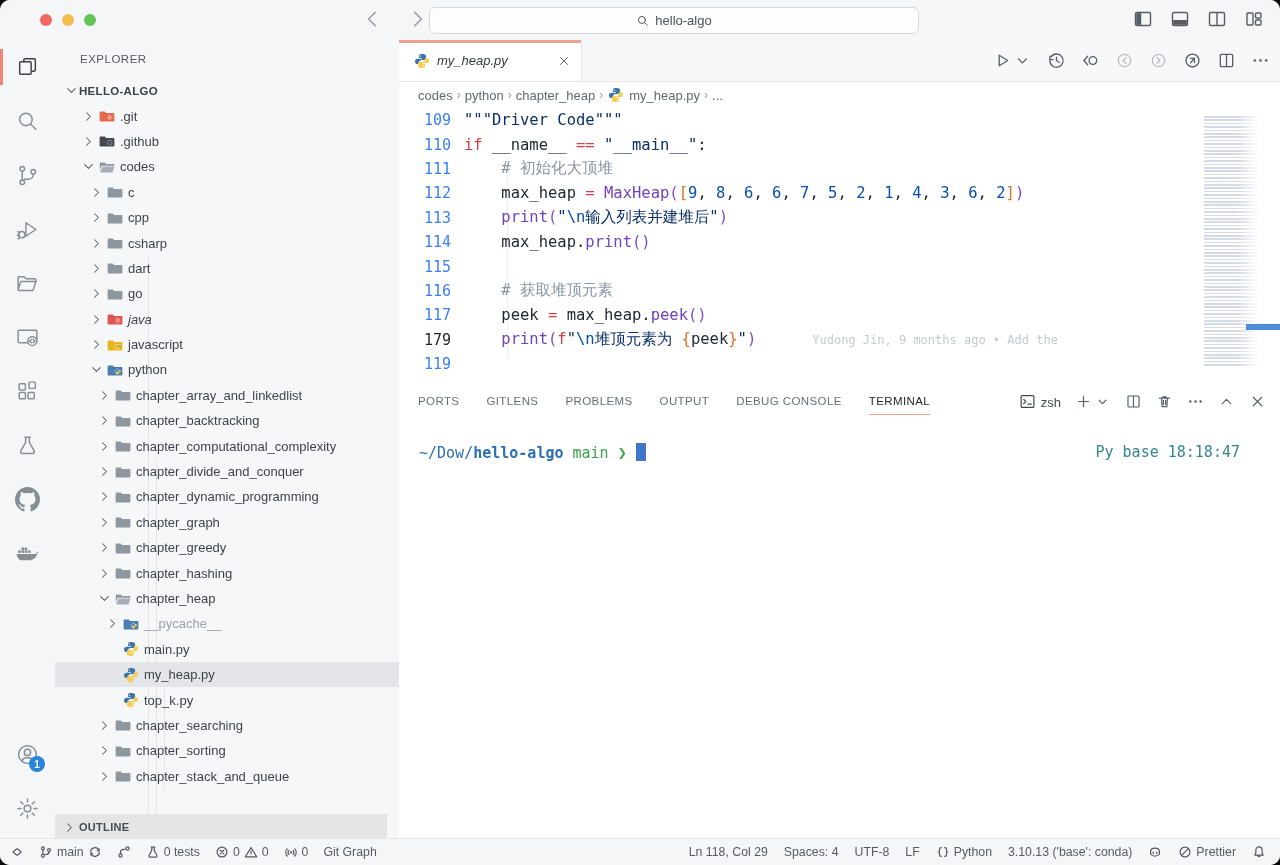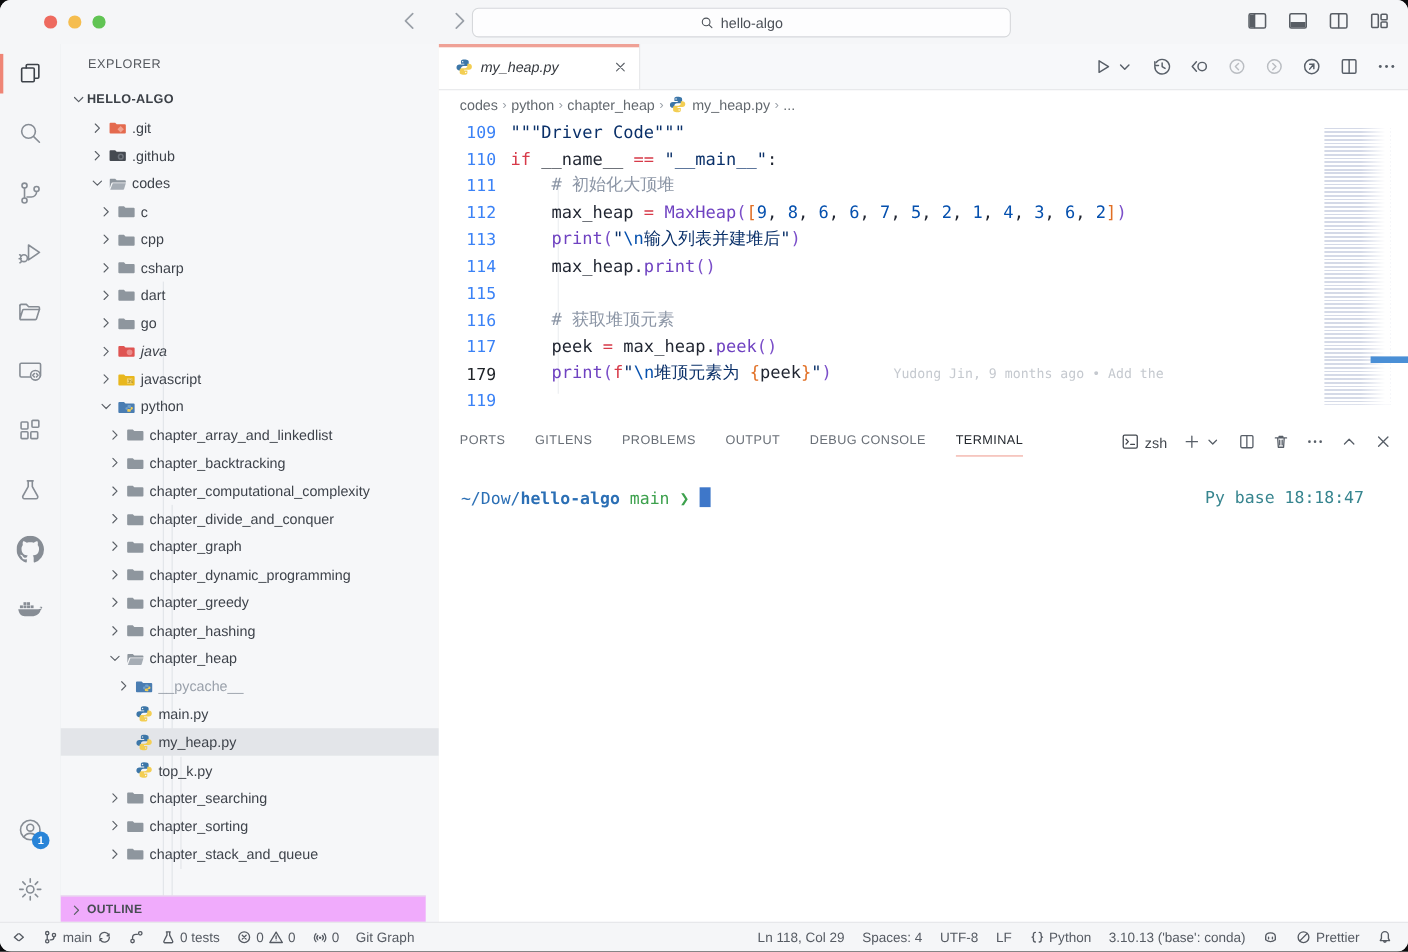--- a/index.html
+++ b/index.html
@@ -38,21 +38,21 @@
   .trow.selected{background:#e3e5e9;}
   .trow.muted .tlabel{color:#9aa1ab;}
   .trow.rootrow .tlabel{font-weight:bold;font-size:11.5px;letter-spacing:.3px;color:#3b4047;}
   .tchev{width:16px;height:16px;flex:0 0 16px;color:#5b6067;display:flex;align-items:center;justify-content:center;}
   .tchev svg{width:15px;height:15px}
   .ticon{width:17px;height:17px;flex:0 0 17px;margin:0 5px 0 2px;display:flex;align-items:center;justify-content:center;}
   .ticon svg{width:16px;height:16px}
   .guide{position:absolute;width:1px;background:#e2e4e8;}
   .sb-section{height:24px;border-top:1px solid #e6e7e9;display:flex;align-items:center;padding-left:6px;color:#474c53;font-size:11px;font-weight:bold;letter-spacing:.3px;gap:2px;cursor:pointer;}
   .sb-section .tchev{color:#5b6067}
-  .sb-bottom{position:absolute;left:0;right:12px;bottom:0;background:#f0abfc;}
+  .sb-bottom{position:absolute;left:0;right:12px;bottom:0;background:#e5e5e5;}
 
   
   .editor-region{position:absolute;left:399px;top:40px;right:0;bottom:26px;background:#fff;}
   .tabbar{position:relative;height:41px;background:#f7f8fa;border-bottom:1px solid #e6e7e9;display:flex;}
   .tab{position:relative;width:158px;background:#fff;border-right:1px solid #e6e7e9;display:flex;align-items:center;padding:0 10px 0 14px;gap:7px;cursor:pointer;}
   .tab::before{content:"";position:absolute;top:0;left:0;right:0;height:2.5px;background:#efa196;}
   .tab .tab-label{font-size:13px;font-style:italic;color:#34383e;flex:1}
   .tab .ticon{margin:0}
   .tab .close{color:#5d6269}
   .tab .close svg{width:14px;height:14px}
@@ -518,34 +518,34 @@
           <span class="tchev">
             <svg viewBox="0 0 20 20" fill="none" stroke="currentColor" stroke-width="1.4" stroke-linecap="round" stroke-linejoin="round">
               <path d="M7.5 5l5 5-5 5"></path>
             </svg>
           </span>
           <span class="icon ticon">
             <svg viewBox="0 0 16 16">
               <path fill="#8e969e" d="M1.5 3.5h4.2l1.4 1.4h7.4a.9.9 0 0 1 .9.9v6.7a.9.9 0 0 1-.9.9H1.5a.9.9 0 0 1-.9-.9V4.4a.9.9 0 0 1 .9-.9z"></path>
             </svg>
           </span>
+          <span class="tlabel">chapter_dynamic_programming</span>
+        </div>
+        <div class="trow" style="padding-left: 41px;">
+          <span class="tchev">
+            <svg viewBox="0 0 20 20" fill="none" stroke="currentColor" stroke-width="1.4" stroke-linecap="round" stroke-linejoin="round">
+              <path d="M7.5 5l5 5-5 5"></path>
+            </svg>
+          </span>
+          <span class="icon ticon">
+            <svg viewBox="0 0 16 16">
+              <path fill="#8e969e" d="M1.5 3.5h4.2l1.4 1.4h7.4a.9.9 0 0 1 .9.9v6.7a.9.9 0 0 1-.9.9H1.5a.9.9 0 0 1-.9-.9V4.4a.9.9 0 0 1 .9-.9z"></path>
+            </svg>
+          </span>
           <span class="tlabel">chapter_graph</span>
-        </div>
-        <div class="trow" style="padding-left: 41px;">
-          <span class="tchev">
-            <svg viewBox="0 0 20 20" fill="none" stroke="currentColor" stroke-width="1.4" stroke-linecap="round" stroke-linejoin="round">
-              <path d="M7.5 5l5 5-5 5"></path>
-            </svg>
-          </span>
-          <span class="icon ticon">
-            <svg viewBox="0 0 16 16">
-              <path fill="#8e969e" d="M1.5 3.5h4.2l1.4 1.4h7.4a.9.9 0 0 1 .9.9v6.7a.9.9 0 0 1-.9.9H1.5a.9.9 0 0 1-.9-.9V4.4a.9.9 0 0 1 .9-.9z"></path>
-            </svg>
-          </span>
-          <span class="tlabel">chapter_dynamic_programming</span>
         </div>
         <div class="trow" style="padding-left: 41px;">
           <span class="tchev">
             <svg viewBox="0 0 20 20" fill="none" stroke="currentColor" stroke-width="1.4" stroke-linecap="round" stroke-linejoin="round">
               <path d="M7.5 5l5 5-5 5"></path>
             </svg>
           </span>
           <span class="icon ticon">
             <svg viewBox="0 0 16 16">
               <path fill="#8e969e" d="M1.5 3.5h4.2l1.4 1.4h7.4a.9.9 0 0 1 .9.9v6.7a.9.9 0 0 1-.9.9H1.5a.9.9 0 0 1-.9-.9V4.4a.9.9 0 0 1 .9-.9z"></path>

